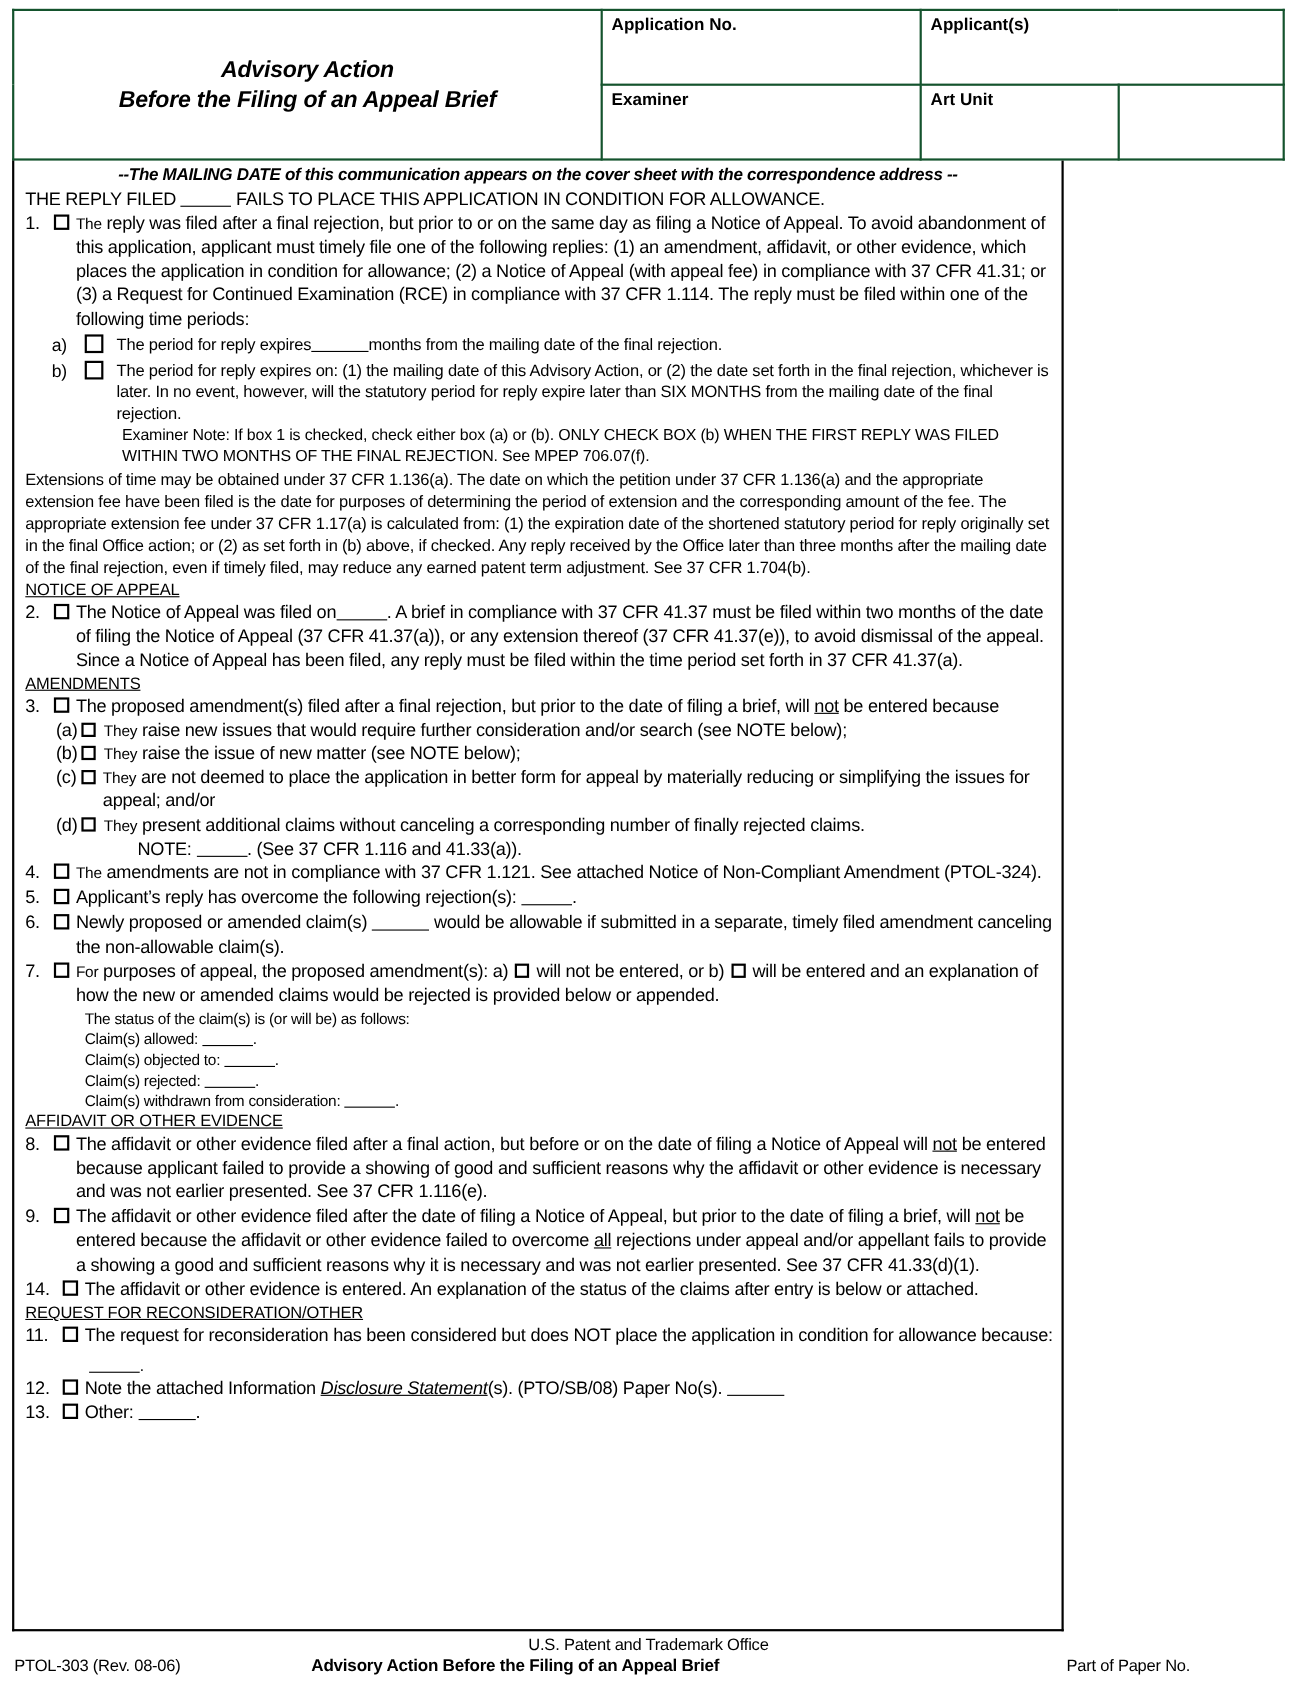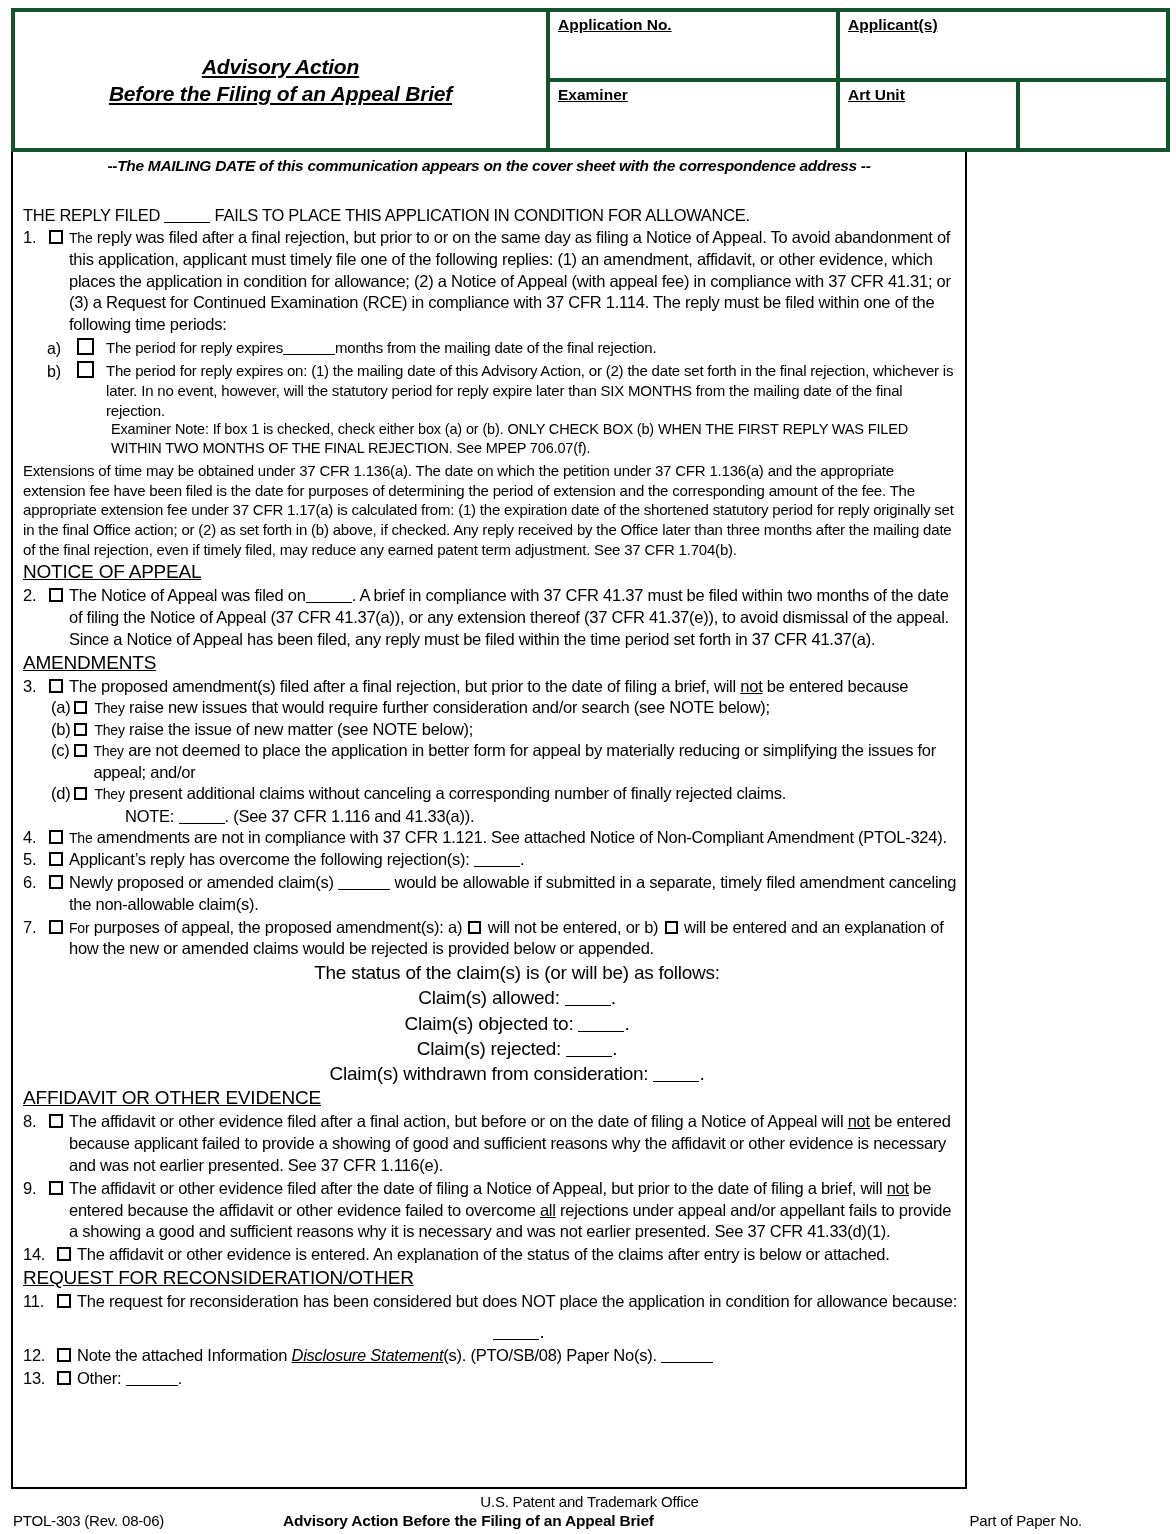--- a/index.html
+++ b/index.html
@@ -23,27 +23,26 @@
   }
 
   
   .hdr-table {
     width: 1155px;
     border-collapse: collapse;
     table-layout: fixed;
     margin-left: 1px;
   }
   .hdr-table td {
-    border: 4px solid #14532d;
+    border: 2px solid #14532d;
     vertical-align: top;
     padding: 4px 6px 0 8px;
     font-size: 15.5px;
     font-weight: bold;
     height: 62px;
-    text-decoration: underline;
   }
   .hdr-title-cell {
     text-align: center;
     vertical-align: middle !important;
     padding: 0 !important;
     border-radius: 25px;
   }
   .hdr-title {
     font-style: italic;
     font-weight: bold;
@@ -67,27 +66,26 @@
     font-style: italic;
     font-weight: bold;
     font-size: 15.5px;
     letter-spacing: -0.3px;
     padding: 2px 0 3px 0;
   }
   .reply-line {
     font-size: 16.5px;
     letter-spacing: -0.3px;
     padding: 0 0 1px 2px;
-    margin-top: 28px;
   }
 
   .u { text-decoration: underline; }
   .i { font-style: italic; text-decoration: underline; }
   .sechead {
-    font-size: 19px;
+    font-size: 15px;
     letter-spacing: -0.2px;
     text-decoration: underline;
     padding: 1px 0 1px 2px;
     display: block;
   }
 
   
   .cb {
     display: inline-block;
     width: 14px;
@@ -169,25 +167,24 @@
   }
   .exnote {
     font-size: 14.5px;
     letter-spacing: -0.15px;
     line-height: 1.32;
     padding-left: 90px;
     text-indent: 0;
   }
 
   .claimline {
-    font-size: 19px;
+    font-size: 14px;
     letter-spacing: -0.25px;
     line-height: 1.33;
     padding-left: 56px;
-    text-align: center;
   }
   .noteline {
     font-size: 16.5px;
     letter-spacing: -0.25px;
     padding-left: 104px;
     padding-top: 2px;
   }
 
   
   .footer {

